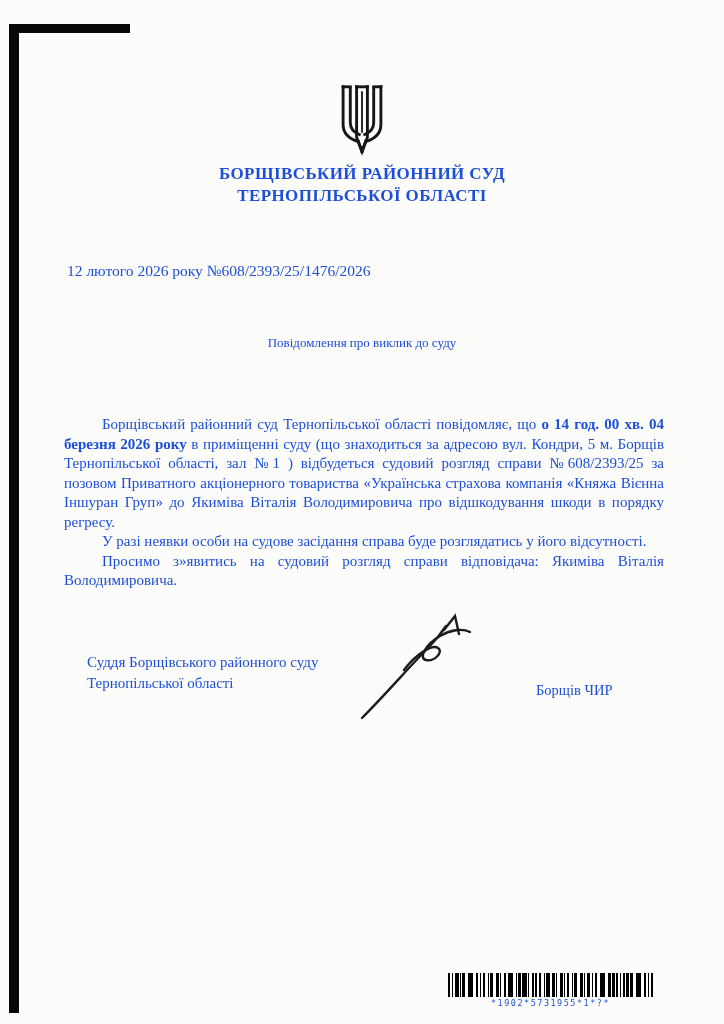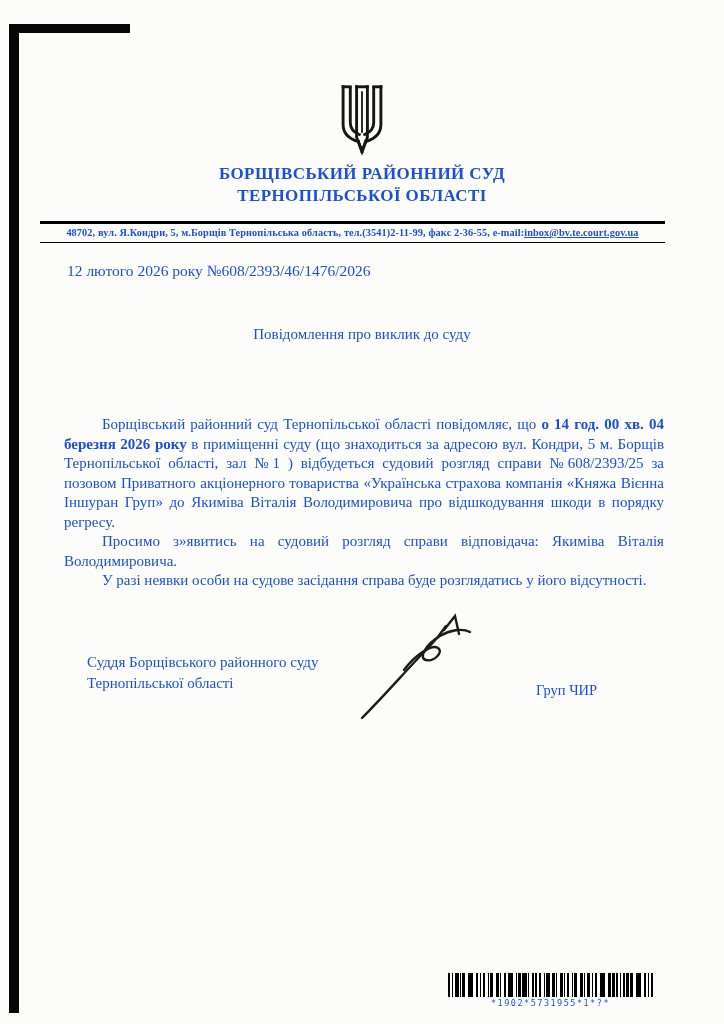--- a/index.html
+++ b/index.html
@@ -28,21 +28,21 @@
   
   .letterhead   { position: absolute; left: 40px; width: 625px; top: 221px; }
   .rule-thick   { height: 3px; background: #000; }
   .contact-line { font-size: 10.3px; font-weight: bold; text-align: center;
                   padding: 3px 0 4px; white-space: nowrap; letter-spacing: 0.1px; }
   .contact-email{ text-decoration: underline; }
   .rule-thin    { height: 1px; background: #000; }
 
   .date-line { position: absolute; left: 67px; top: 262px; font-size: 15.5px; }
 
-  .doc-title { position: absolute; left: 0; right: 0; top: 326px; text-align: center; font-size: 15px; }
+  .doc-title { position: absolute; left: 0; right: 0; top: 335px; text-align: center; font-size: 13px; }
 
   .body-text { position: absolute; left: 64px; top: 371px; width: 600px;
                font-size: 15px; line-height: 19.5px; text-align: justify; margin-top: 44px; }
   .body-text p { margin: 0; text-indent: 38px; }
   .b { font-weight: bold; }
 
   .judge-title { position: absolute; left: 87px; top: 652px; font-size: 15px; line-height: 21px; }
   .judge-name  { position: absolute; left: 536px; top: 682px; font-size: 14.5px; }
   .signature-wrap { position: absolute; left: 352px; top: 608px; }
 
@@ -82,53 +82,46 @@
         <path d="M26 65 L30 76 M34 65 L30 76"></path>
       </g>
     </svg>
   </div>
 
   <div class="court-name">
     <div>БОРЩІВСЬКИЙ РАЙОННИЙ СУД</div>
     <div>ТЕРНОПІЛЬСЬКОЇ ОБЛАСТІ</div>
   </div>
 
-  <div class="letterhead">
-    <div class="rule-thick"></div>
-    <div class="contact-line">
-      <span>48702, вул. Я.Кондри, 5,  м.Борщів Тернопільська область, тел.(3541)2-11-99, факс 2-36-55, e-mail:</span><span class="contact-email">inbox@bv.te.court.gov.ua</span>
-    </div>
-    <div class="rule-thin"></div>
-  </div>
 
-  <div class="date-line">12 лютого 2026 року №608/2393/46/1476/2026</div>
+  <div class="date-line">12 лютого 2026 року №608/2393/25/1476/2026</div>
 
   <div class="doc-title">Повідомлення про виклик до суду</div>
 
   <div class="body-text">
     <p><span>Борщівський районний суд Тернопільської області повідомляє, що </span><span class="b">о 14 год. 00 хв. 04 березня 2026 року</span><span> в приміщенні суду (що знаходиться за адресою вул. Кондри, 5 м. Борщів Тернопільської області, зал №1 ) відбудеться судовий розгляд справи №608/2393/25 за позовом Приватного акціонерного товариства «Українська страхова компанія «Княжа Вієнна Іншуран Груп» до Якиміва Віталія Володимировича про відшкодування шкоди в порядку регресу.</span></p>
+    <p>У разі неявки особи на судове засідання справа буде розглядатись у його відсутності.</p>
     <p>Просимо з»явитись на судовий розгляд справи відповідача: Якиміва Віталія Володимировича.</p>
-    <p>У разі неявки особи на судове засідання справа буде розглядатись у його відсутності.</p>
   </div>
 
   <div class="judge-title">
     <div>Суддя Борщівського районного суду</div>
     <div>Тернопільської області</div>
   </div>
 
   <div class="signature-wrap">
     <svg width="130" height="118" viewBox="0 0 130 118" aria-hidden="true">
       <g fill="none" stroke="#1c1c1c" stroke-width="2.4" stroke-linecap="round">
         <path d="M10 110 C34 86 58 58 76 40 C84 32 90 24 94 18"></path>
         <path d="M52 62 C64 46 80 36 86 40 C92 44 82 54 74 52 C66 50 74 36 88 28 C98 22 110 20 118 24"></path>
         <path d="M92 22 L103 8 L107 26"></path>
       </g>
     </svg>
   </div>
 
-  <div class="judge-name">Груп ЧИР</div>
+  <div class="judge-name">Борщів ЧИР</div>
 
   <div class="barcode-wrap">
     <div class="barcode-bars"></div>
     <div class="barcode-text">*1902*5731955*1*?*</div>
   </div>
 
 </div>
 
 </body></html>

